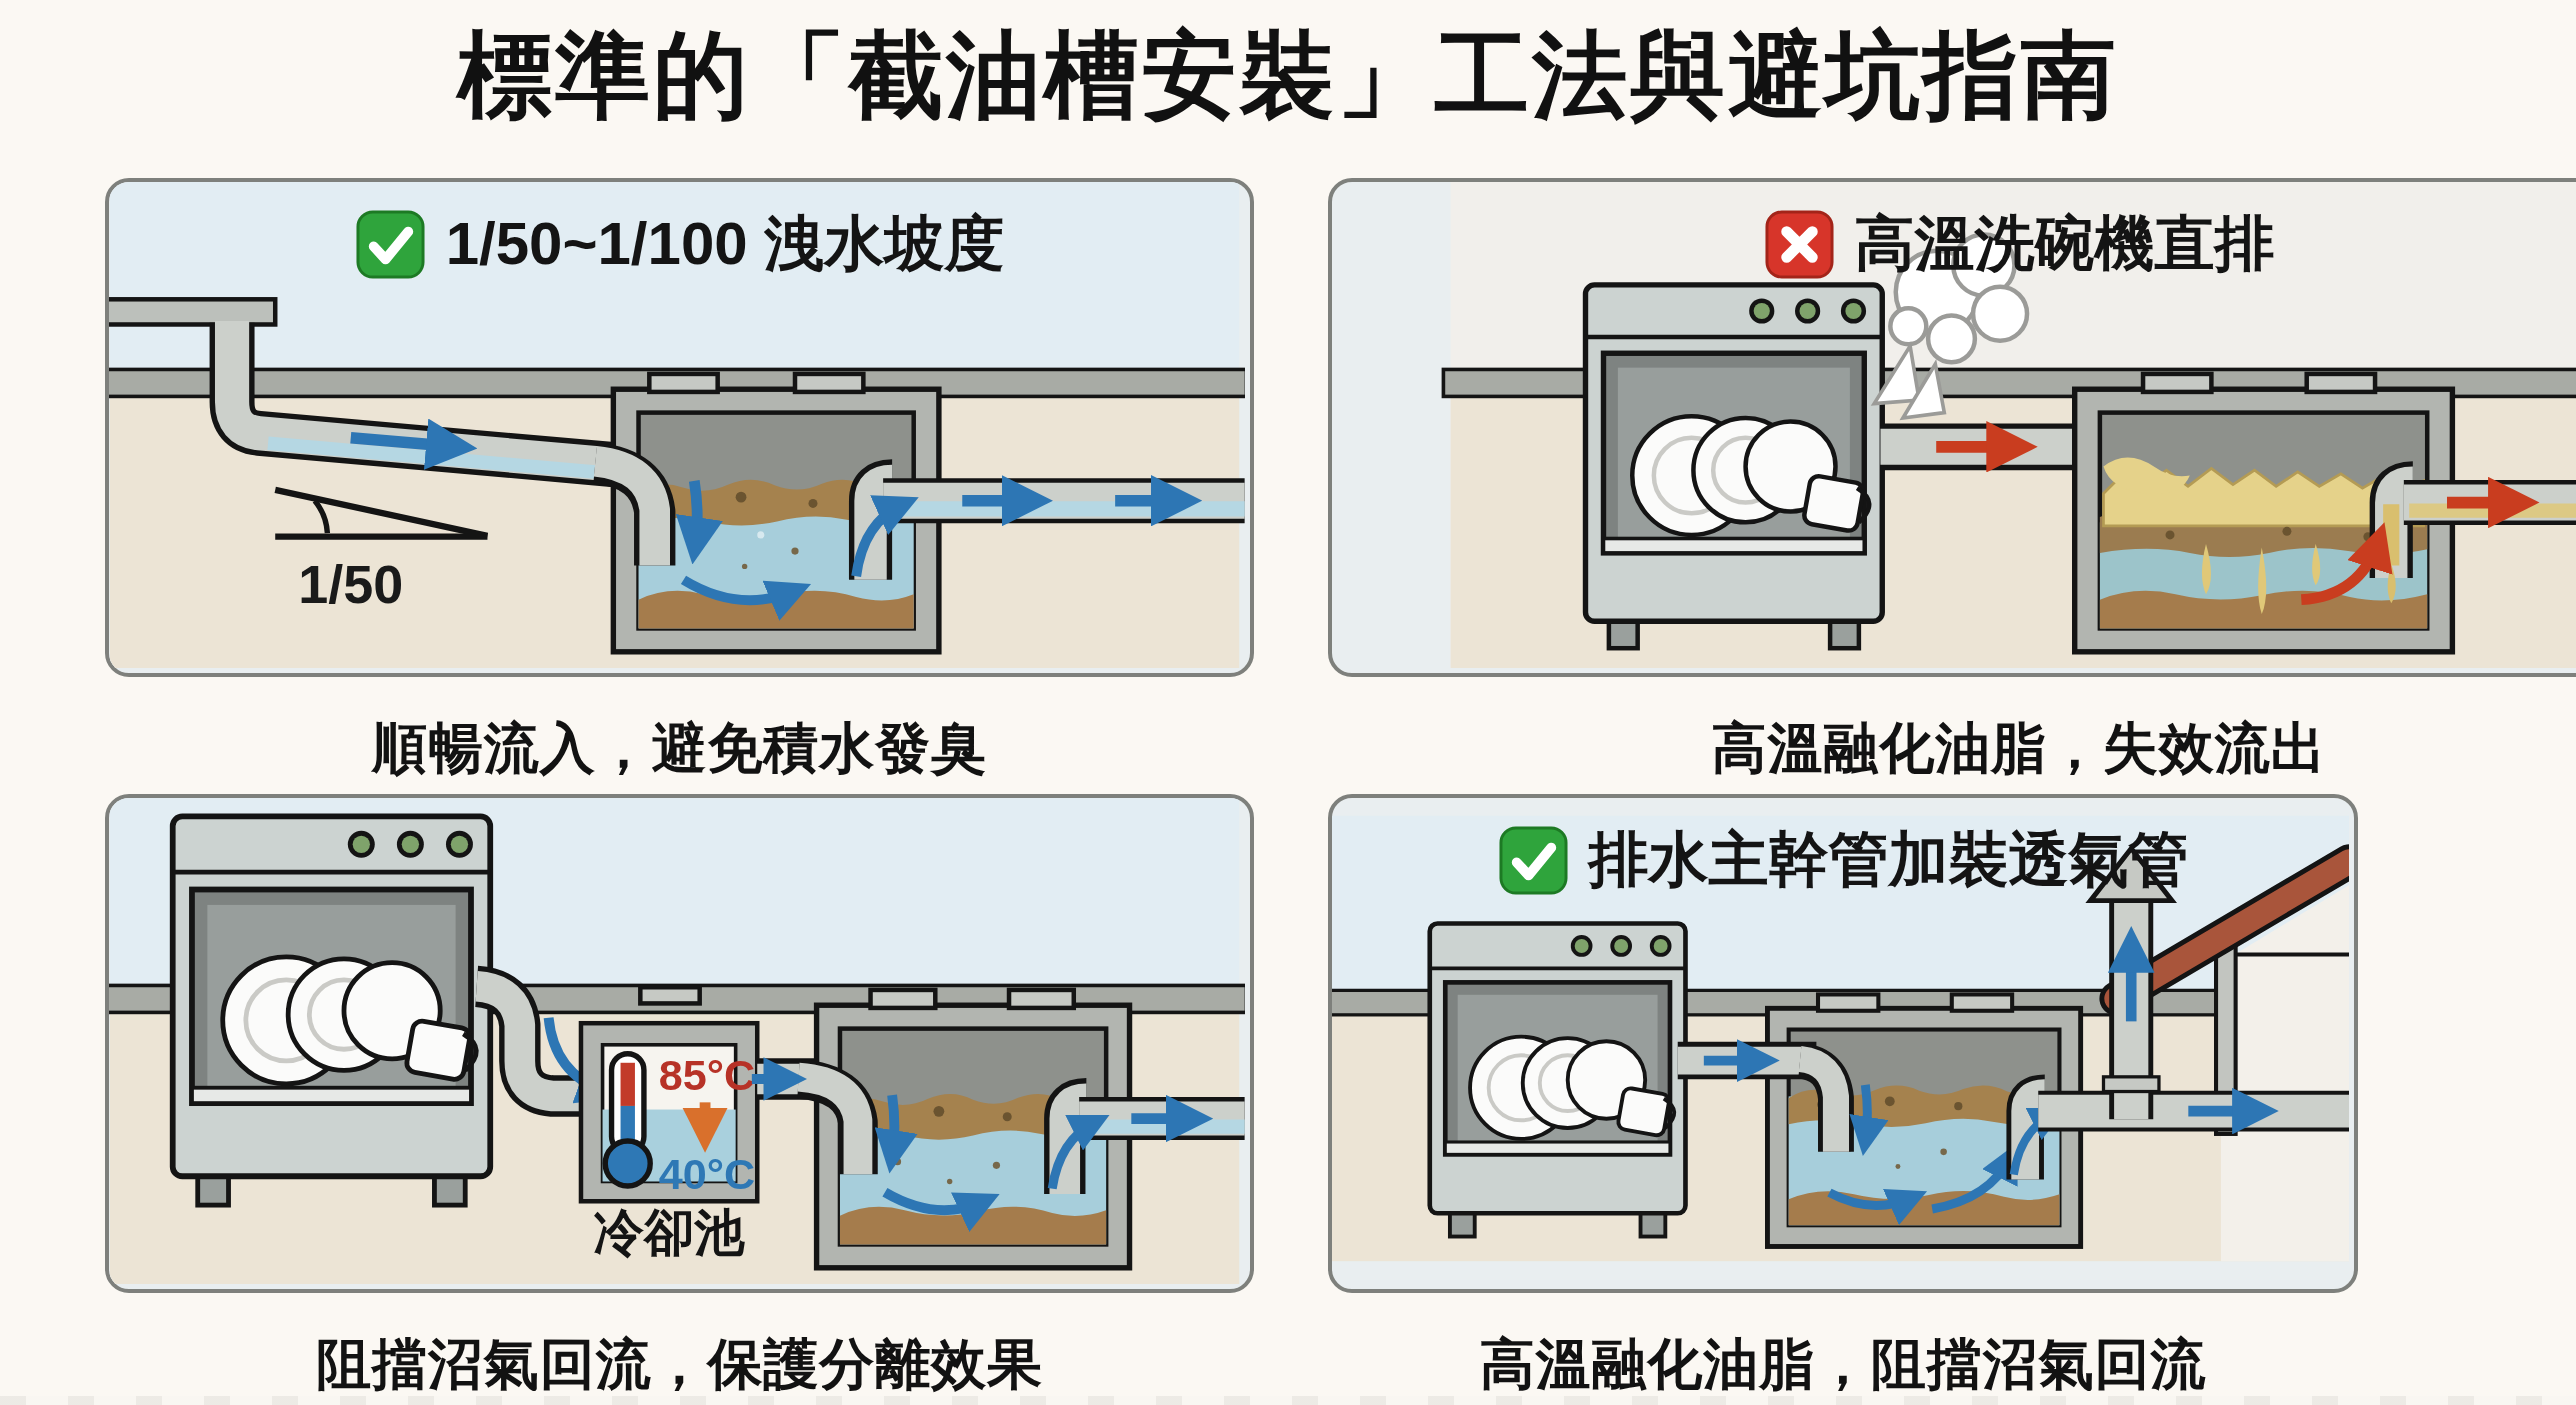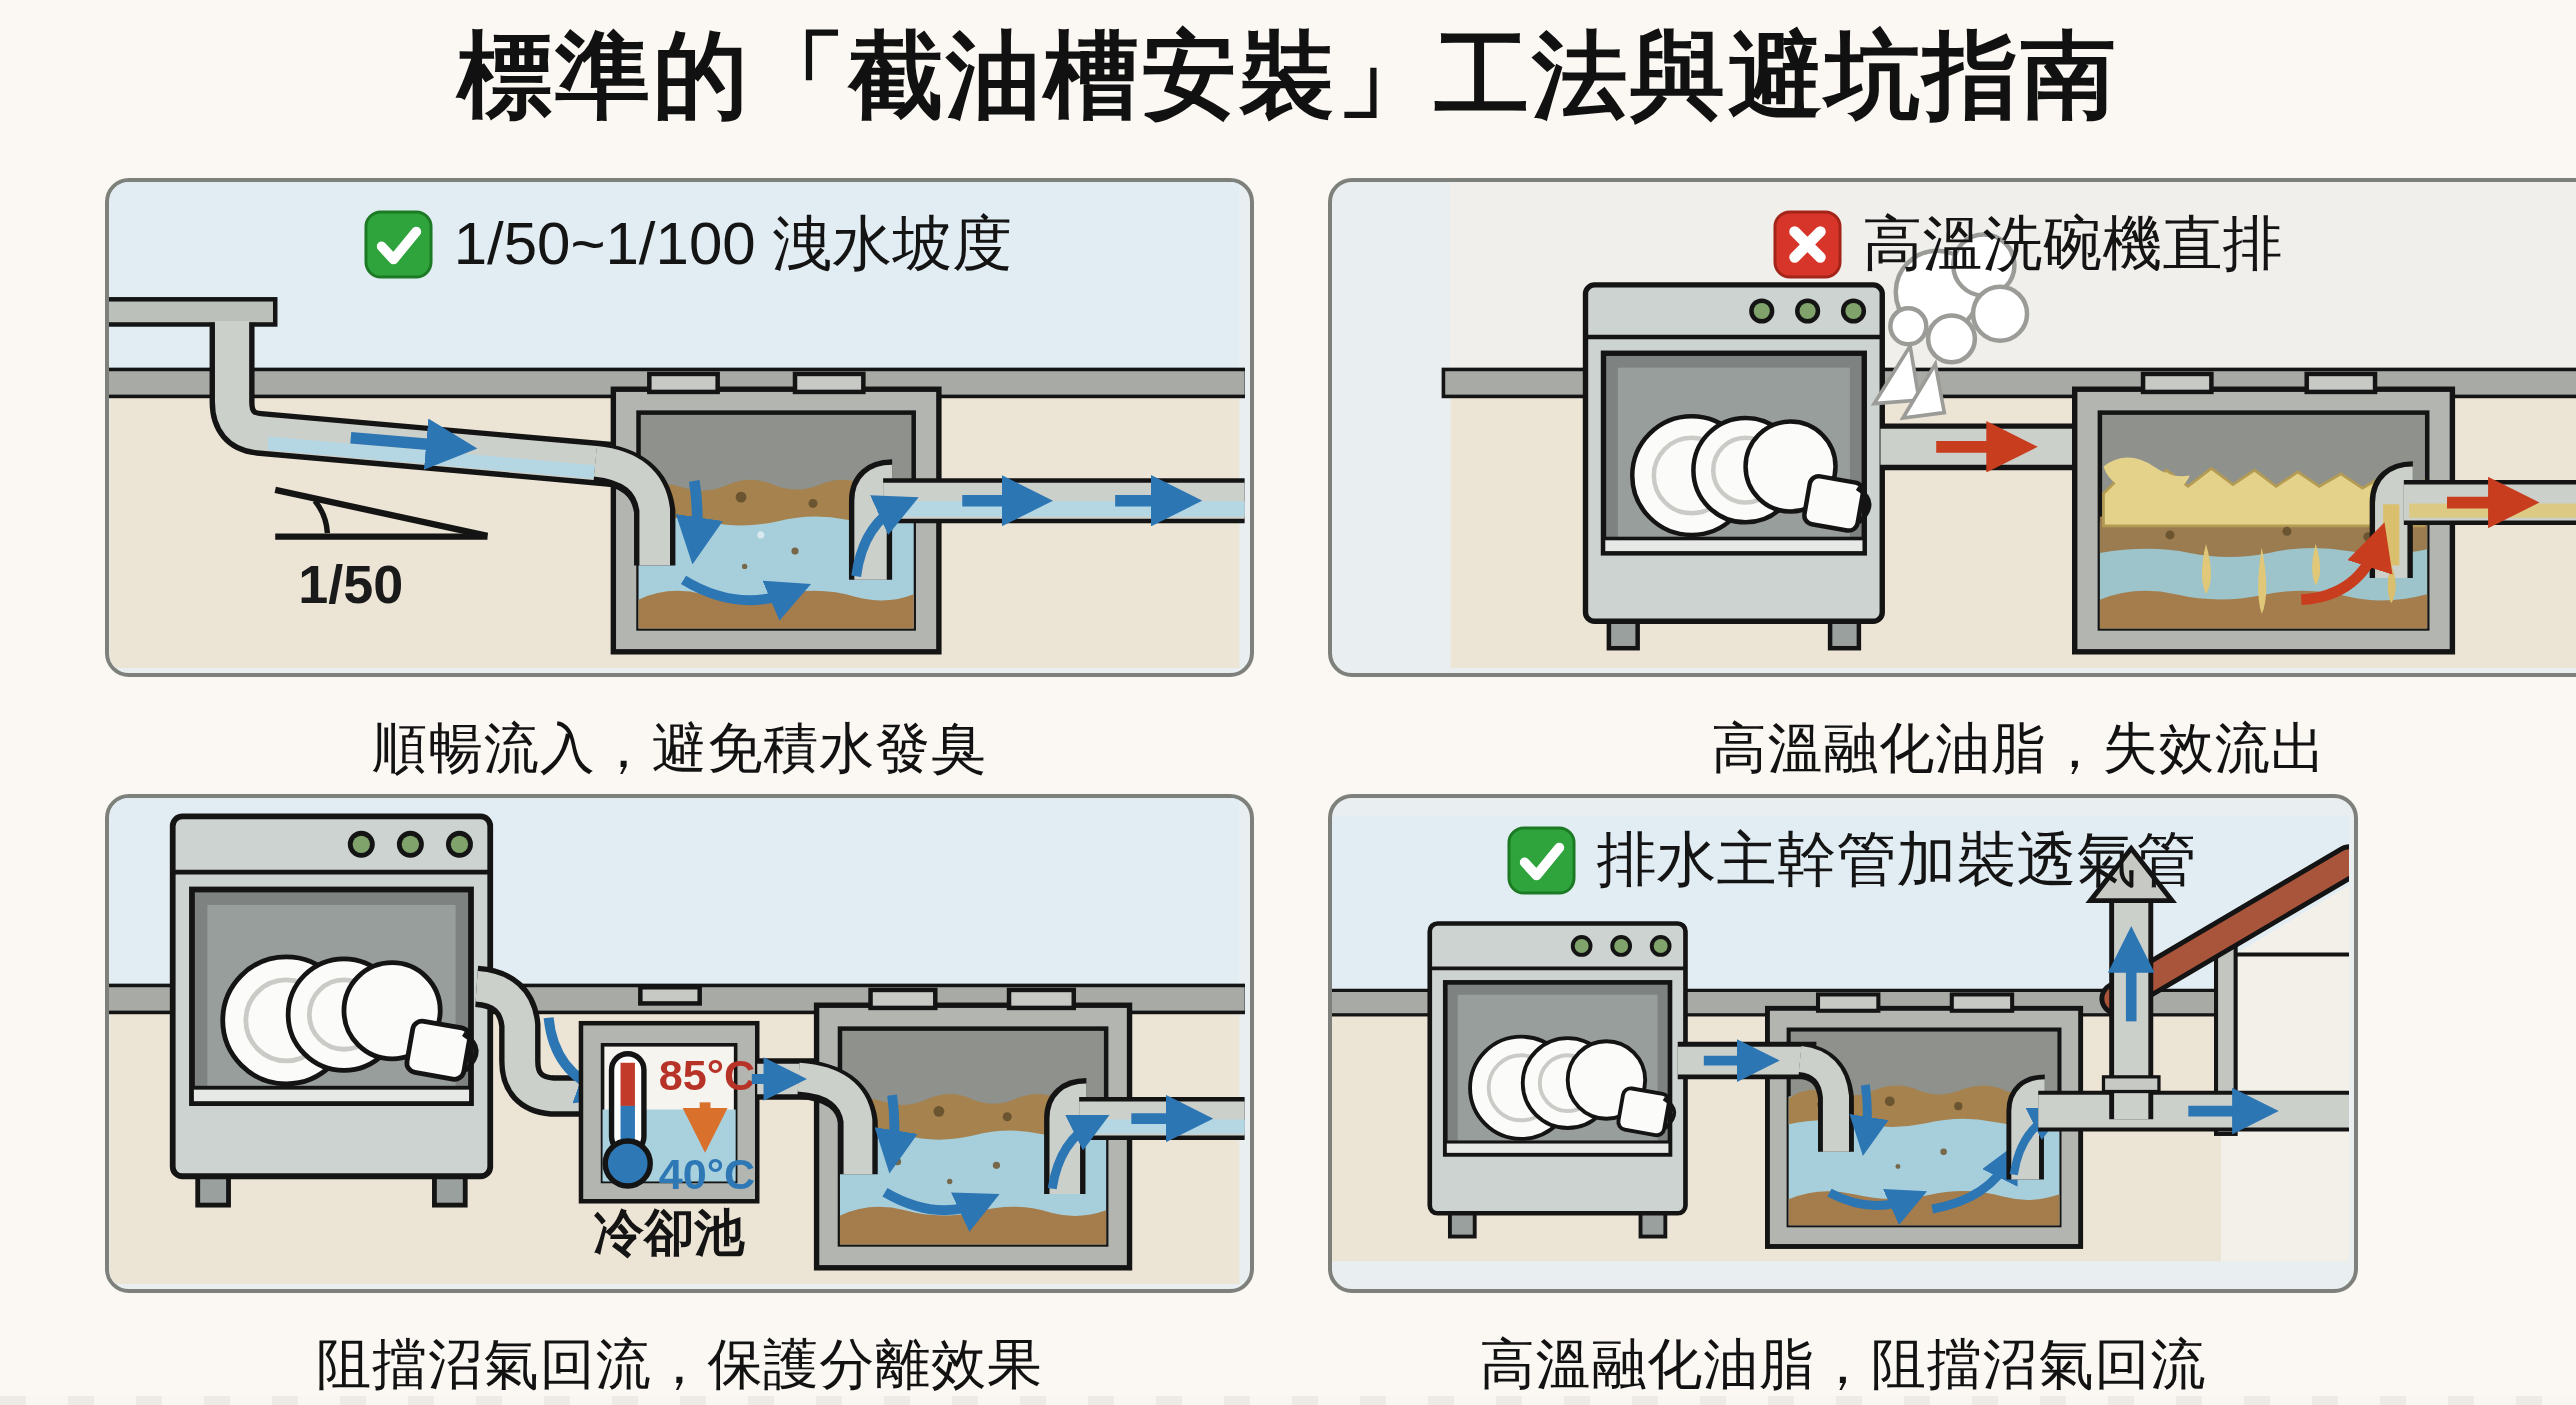--- a/index.html
+++ b/index.html
@@ -24,25 +24,25 @@
   .panel{
     position:relative;height:499px;border:4.6px solid #7e807c;border-radius:24px;
     overflow:hidden;background:#e9eef0;box-sizing:border-box;
   }
   .panel svg.diagram{position:absolute;left:-4.6px;top:-4.6px;width:100%;height:100%;
     width:calc(100% + 0px);}
   .diagram{display:block;}
   .panel-header{
     position:absolute;top:22px;left:0;width:100%;z-index:5;
     display:flex;align-items:center;justify-content:center;gap:20px;
-    font-size:60px;font-weight:400;color:#141414;padding-left:8px;
+    font-size:60px;font-weight:700;color:#141414;
   }
   .verdict-icon{width:71px;height:71px;flex:0 0 auto;}
   .caption{
-    margin-top:35px;text-align:center;font-size:55px;font-weight:400;color:#121212;
+    margin-top:35px;text-align:center;font-size:55px;font-weight:700;color:#121212;
     letter-spacing:0.9px;
   }
   .bottom-strip{
     position:absolute;left:0;bottom:0;width:100%;height:9.1px;opacity:.5;
     background:repeating-linear-gradient(90deg,#dfddd8 0 25.6px,#f7f5f1 25.6px 68px);
   }
 </style>
 </head>
 <body>
 

